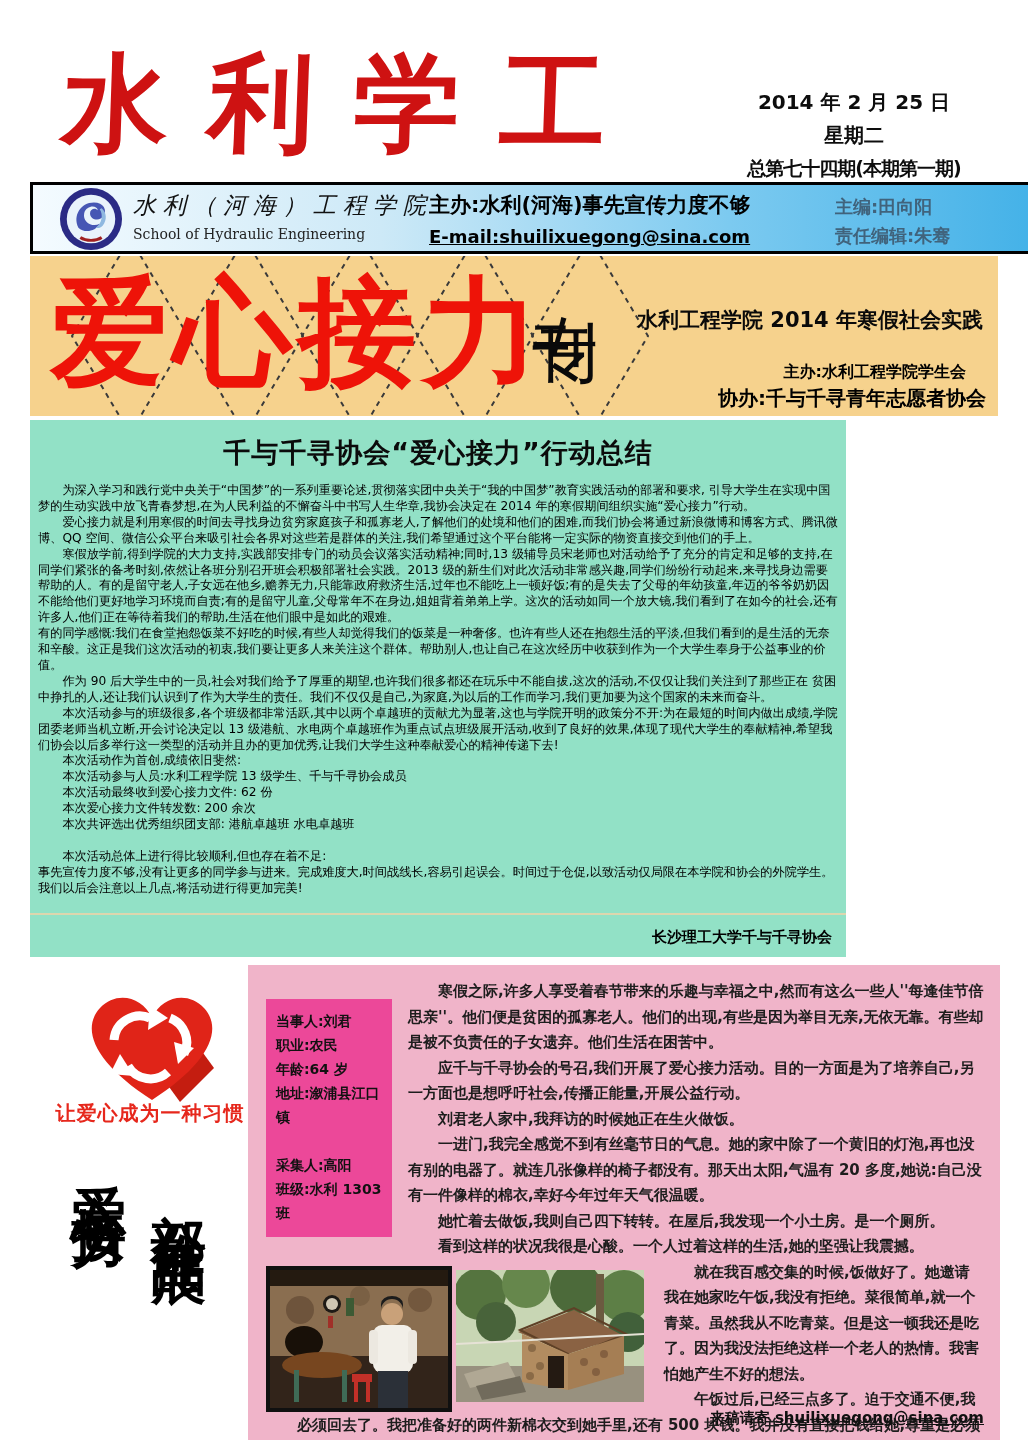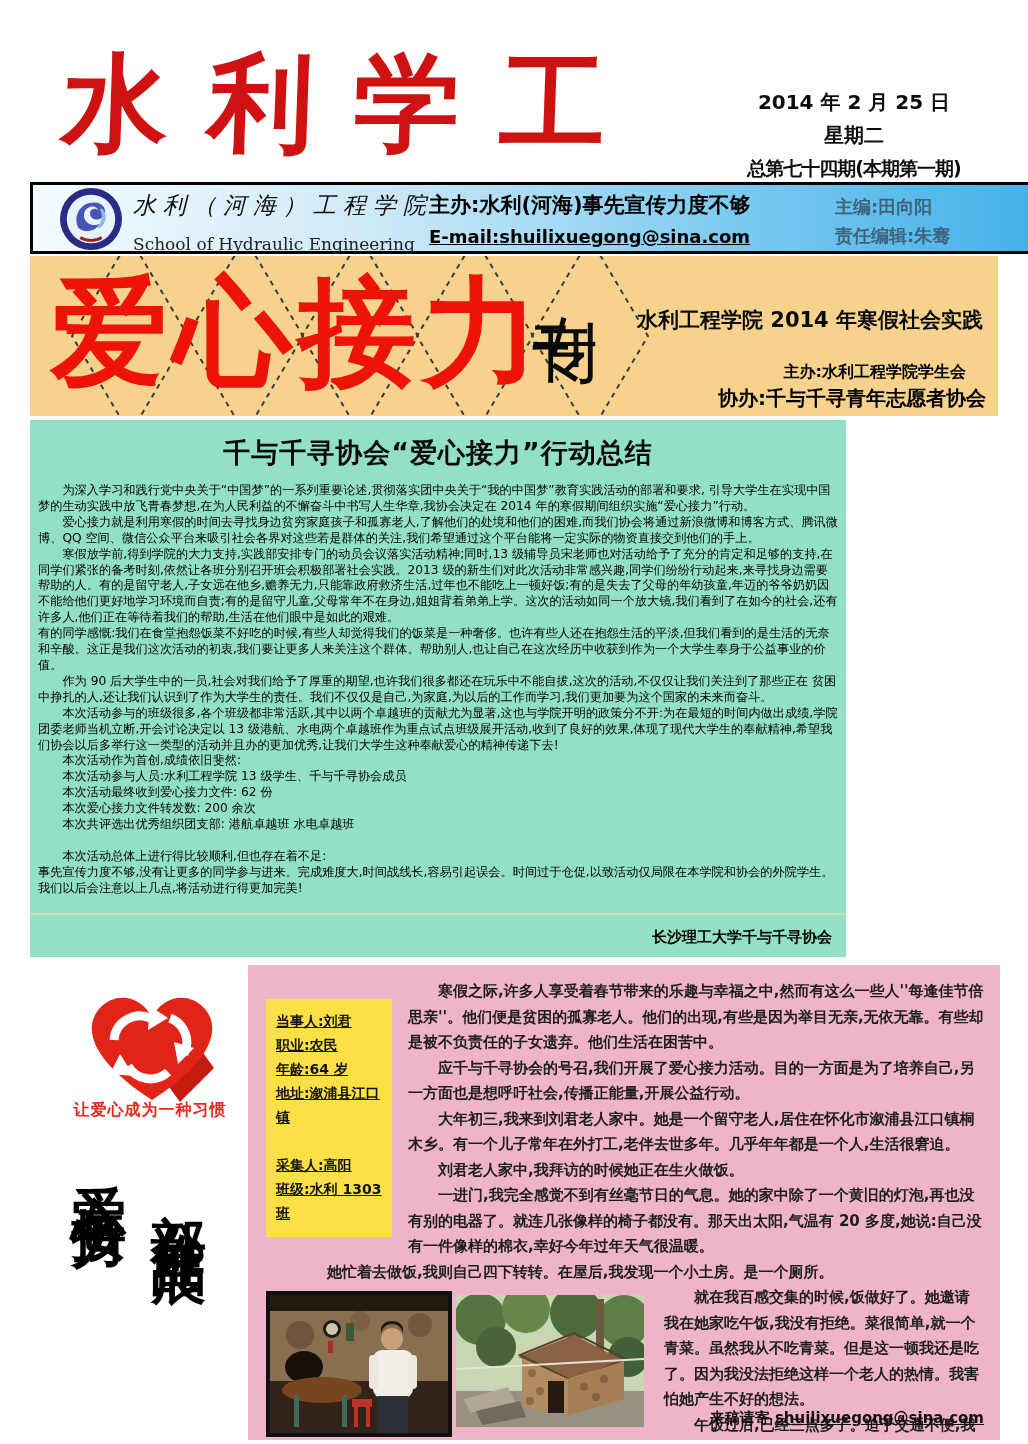--- a/index.html
+++ b/index.html
@@ -14,21 +14,21 @@
       font-size:20px;font-weight:bold;line-height:33px;color:#0d0d0d;}
   .masthead-meta .issue{font-size:19px;letter-spacing:-1px;}
 
   
   .header-bar{position:absolute;left:30px;top:182px;width:1001px;height:72px;box-sizing:border-box;
       border:3px solid #000;background:linear-gradient(90deg,#f4fbff 0%,#cde9f7 35%,#7ccaf0 70%,#45b2e8 100%);}
   .logo{position:absolute;left:26px;top:2px;width:64px;height:64px;}
   .school-block{position:absolute;left:100px;top:5px;}
   .school-cn{font-size:23px;font-style:italic;letter-spacing:7px;color:#111;
       font-family:"DejaVu Serif",serif;}
-  .school-en{font-size:17px;font-family:"DejaVu Serif",serif;color:#222;margin-top:13px;}
+  .school-en{font-size:14px;font-family:"DejaVu Serif",serif;color:#222;margin-top:5px;}
   .org-block{position:absolute;left:396px;top:6px;}
   .org-line{font-size:21px;font-weight:bold;color:#000;}
   .email-line{font-size:18px;font-weight:bold;margin-top:7px;}
   .email-line a{color:#000;text-decoration:underline;}
   .editors-block{position:absolute;left:802px;top:7px;font-size:18px;font-weight:bold;
       color:#40637c;line-height:29px;}
 
   
   .banner{position:absolute;left:30px;top:256px;width:968px;height:160px;background:#f6d28d;overflow:hidden;}
   .banner .diamonds{position:absolute;left:0;top:0;}
@@ -48,32 +48,32 @@
   .summary-body{padding:12px 8px 0 8px;font-size:12.2px;line-height:15.9px;color:#000;}
   .summary-body p{margin:0;}
   .summary-body p.ind{text-indent:2em;}
   .summary-body p.gap{margin-top:16px;}
   .summary-divider{position:absolute;left:0;right:0;bottom:42px;border-top:2px solid #ddd6ae;}
   .summary-signature{position:absolute;right:14px;bottom:10px;font-size:15px;font-weight:bold;}
 
   
   .heart-logo{position:absolute;left:72px;top:988px;}
   .slogan{position:absolute;left:34px;top:1100px;width:232px;text-align:center;
-      color:#e6271c;font-size:16px;font-weight:bold;letter-spacing:1px;}
+      color:#e6271c;font-size:20px;font-weight:bold;letter-spacing:1px;}
   .vtitle{writing-mode:vertical-rl;position:absolute;font-weight:900;color:#000;
       font-size:55px;letter-spacing:10px;line-height:66px;}
   .vtitle1{left:66px;top:1140px;}
   .vtitle2{left:146px;top:1170px;}
 
   
   .pink-panel{position:absolute;left:248px;top:965px;width:752px;height:475px;
       background:#f0b4c9;overflow:hidden;box-sizing:border-box;padding:14px 16px 0 18px;}
-  .info-box{float:left;width:126px;background:#fde047;box-sizing:border-box;
+  .info-box{float:left;width:126px;background:#ec4899;box-sizing:border-box;
       padding:10px 9px 12px 10px;margin:20px 16px 6px 0;font-size:14px;font-weight:bold;
-      line-height:24px;color:#111;text-decoration:underline;}
+      line-height:24px;color:#111;}
   .info-gap{height:24px;}
   .story p{margin:0;text-indent:2em;font-size:15px;line-height:25.5px;font-weight:700;color:#1d1d1d;padding-left:31px;}
   .photos{float:left;width:386px;margin:6px 12px 4px 0;}
   .photo1{border:4px solid #101010;display:block;}
   .photo2{display:block;margin-top:-142px;margin-left:190px;}
   .story-footer{position:absolute;right:16px;bottom:12px;font-size:15px;font-weight:bold;color:#111;}
   .story-footer a{color:#111;text-decoration:underline;}
 </style>
 </head>
 <body>
@@ -175,24 +175,24 @@
       <div>年龄:64 岁</div>
       <div>地址:溆浦县江口镇</div>
       <div class="info-gap"></div>
       <div>采集人:高阳</div>
       <div>班级:水利 1303 班</div>
     </div>
 
     <div class="story">
       <p>寒假之际,许多人享受着春节带来的乐趣与幸福之中,然而有这么一些人''每逢佳节倍思亲''。他们便是贫困的孤寡老人。他们的出现,有些是因为举目无亲,无依无靠。有些却是被不负责任的子女遗弃。他们生活在困苦中。</p>
       <p>应千与千寻协会的号召,我们开展了爱心接力活动。目的一方面是为了培养自己,另一方面也是想呼吁社会,传播正能量,开展公益行动。</p>
-      <p>大年初三,我来到刘君老人家中。她是一个留守老人,居住在怀化市溆浦县江口镇桐木乡。有一个儿子常年在外打工,老伴去世多年。几乎年年都是一个人,生活很窘迫。</p>
       <p>刘君老人家中,我拜访的时候她正在生火做饭。</p>
       <p>一进门,我完全感觉不到有丝毫节日的气息。她的家中除了一个黄旧的灯泡,再也没有别的电器了。就连几张像样的椅子都没有。那天出太阳,气温有 20 多度,她说:自己没有一件像样的棉衣,幸好今年过年天气很温暖。</p>
       <p>她忙着去做饭,我则自己四下转转。在屋后,我发现一个小土房。是一个厕所。</p>
+      <p>看到这样的状况我很是心酸。一个人过着这样的生活,她的坚强让我震撼。</p>
 
       <div class="photos">
 
         <svg class="photo1" width="178" height="138" viewBox="0 0 178 138">
           <rect width="178" height="138" fill="#5c4632"></rect>
           <rect width="178" height="16" fill="#241a10"></rect>
           <rect x="0" y="16" width="178" height="70" fill="#8a6e50"></rect>
           <circle cx="30" cy="40" r="14" fill="#6e543c"></circle>
             <circle cx="150" cy="30" r="12" fill="#73583e"></circle>
           <circle cx="90" cy="26" r="10" fill="#7a6044"></circle>

